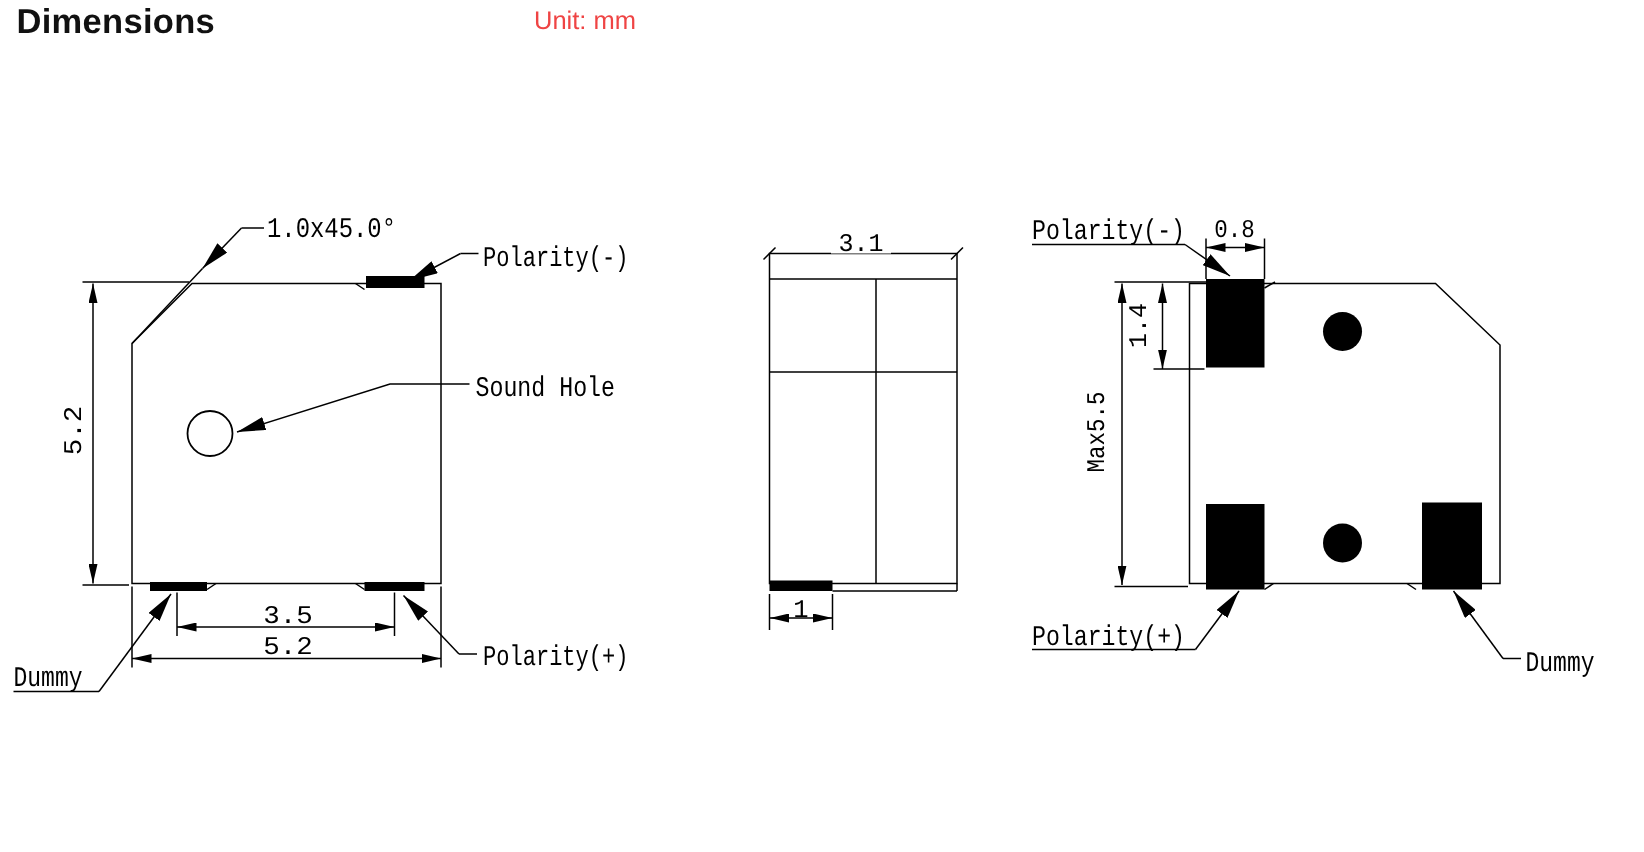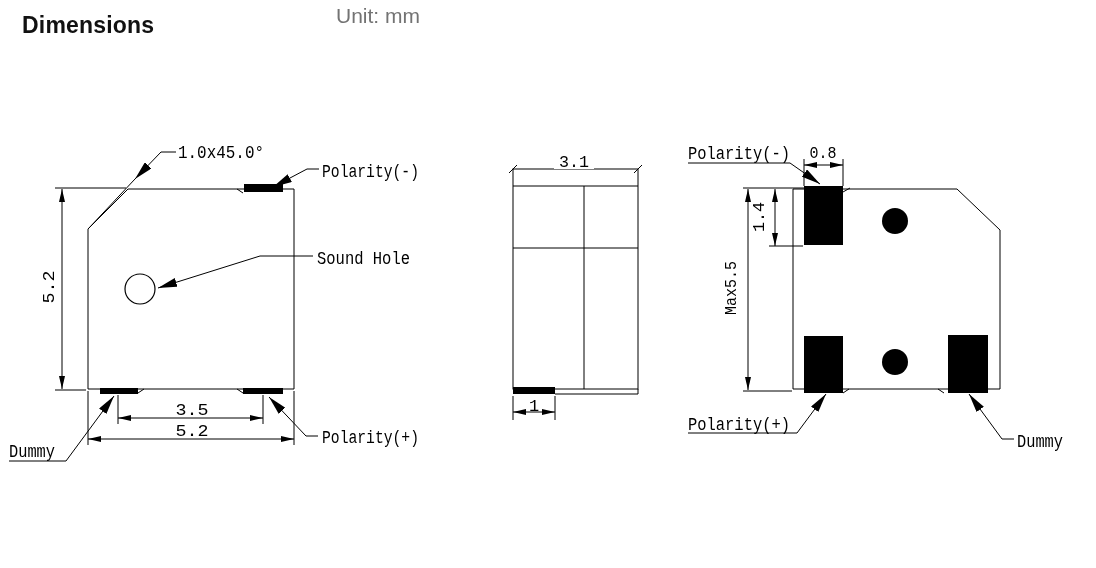--- a/index.html
+++ b/index.html
@@ -1,20 +1,20 @@
 <!DOCTYPE html>
 <html><head>
 <meta charset="utf-8">
 <style>
   html,body{margin:0;padding:0;background:#ffffff;}
   .page{position:relative;width:1096px;height:568px;background:#fff;overflow:hidden;
         font-family:"Liberation Sans",sans-serif;}
-  .page-title{position:absolute;left:10px;top:0px;margin:12px;font-size:23px;font-weight:bold;
+  .page-title{position:absolute;left:10px;top:0px;margin:1px;font-size:23px;font-weight:bold;
         color:#111;letter-spacing:0.2px;font-family:"Liberation Sans",sans-serif;}
-  .unit-label{position:absolute;left:336px;top:4px;font-size:21px;color:#737373;}
+  .unit-label{position:absolute;left:356px;top:4px;font-size:17px;color:#ef4444;}
   svg{position:absolute;left:0;top:0;}
   svg text{font-family:"Liberation Mono","DejaVu Sans Mono",monospace;fill:#000;}
   .lbl{font-size:19px;}
   .dim{font-size:17px;}
   .ink{stroke:#000;stroke-width:1;fill:none;}
   .ink2{stroke:#000;stroke-width:1.2;fill:none;}
   .pad{fill:#000;stroke:none;}
   .bg{fill:#fff;stroke:none;}
 </style>
 </head>

